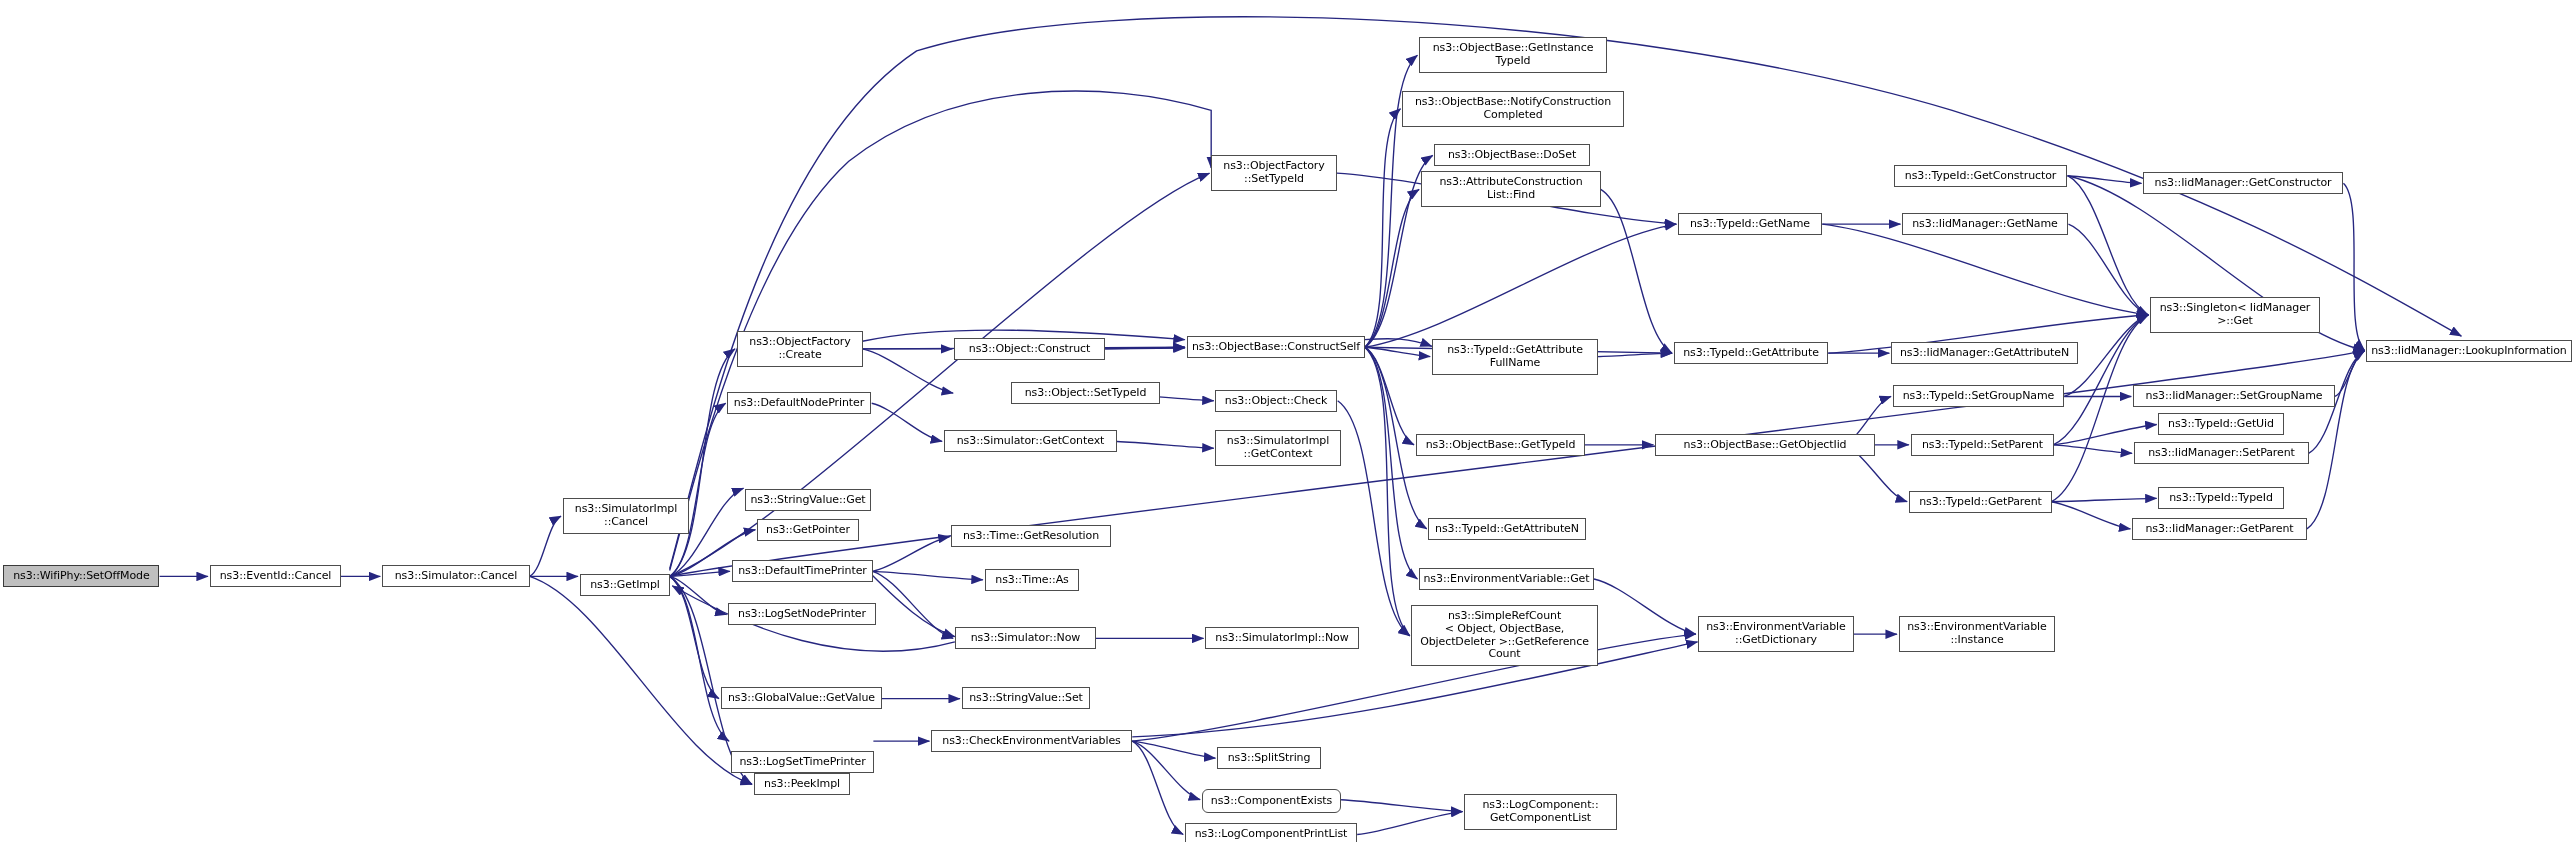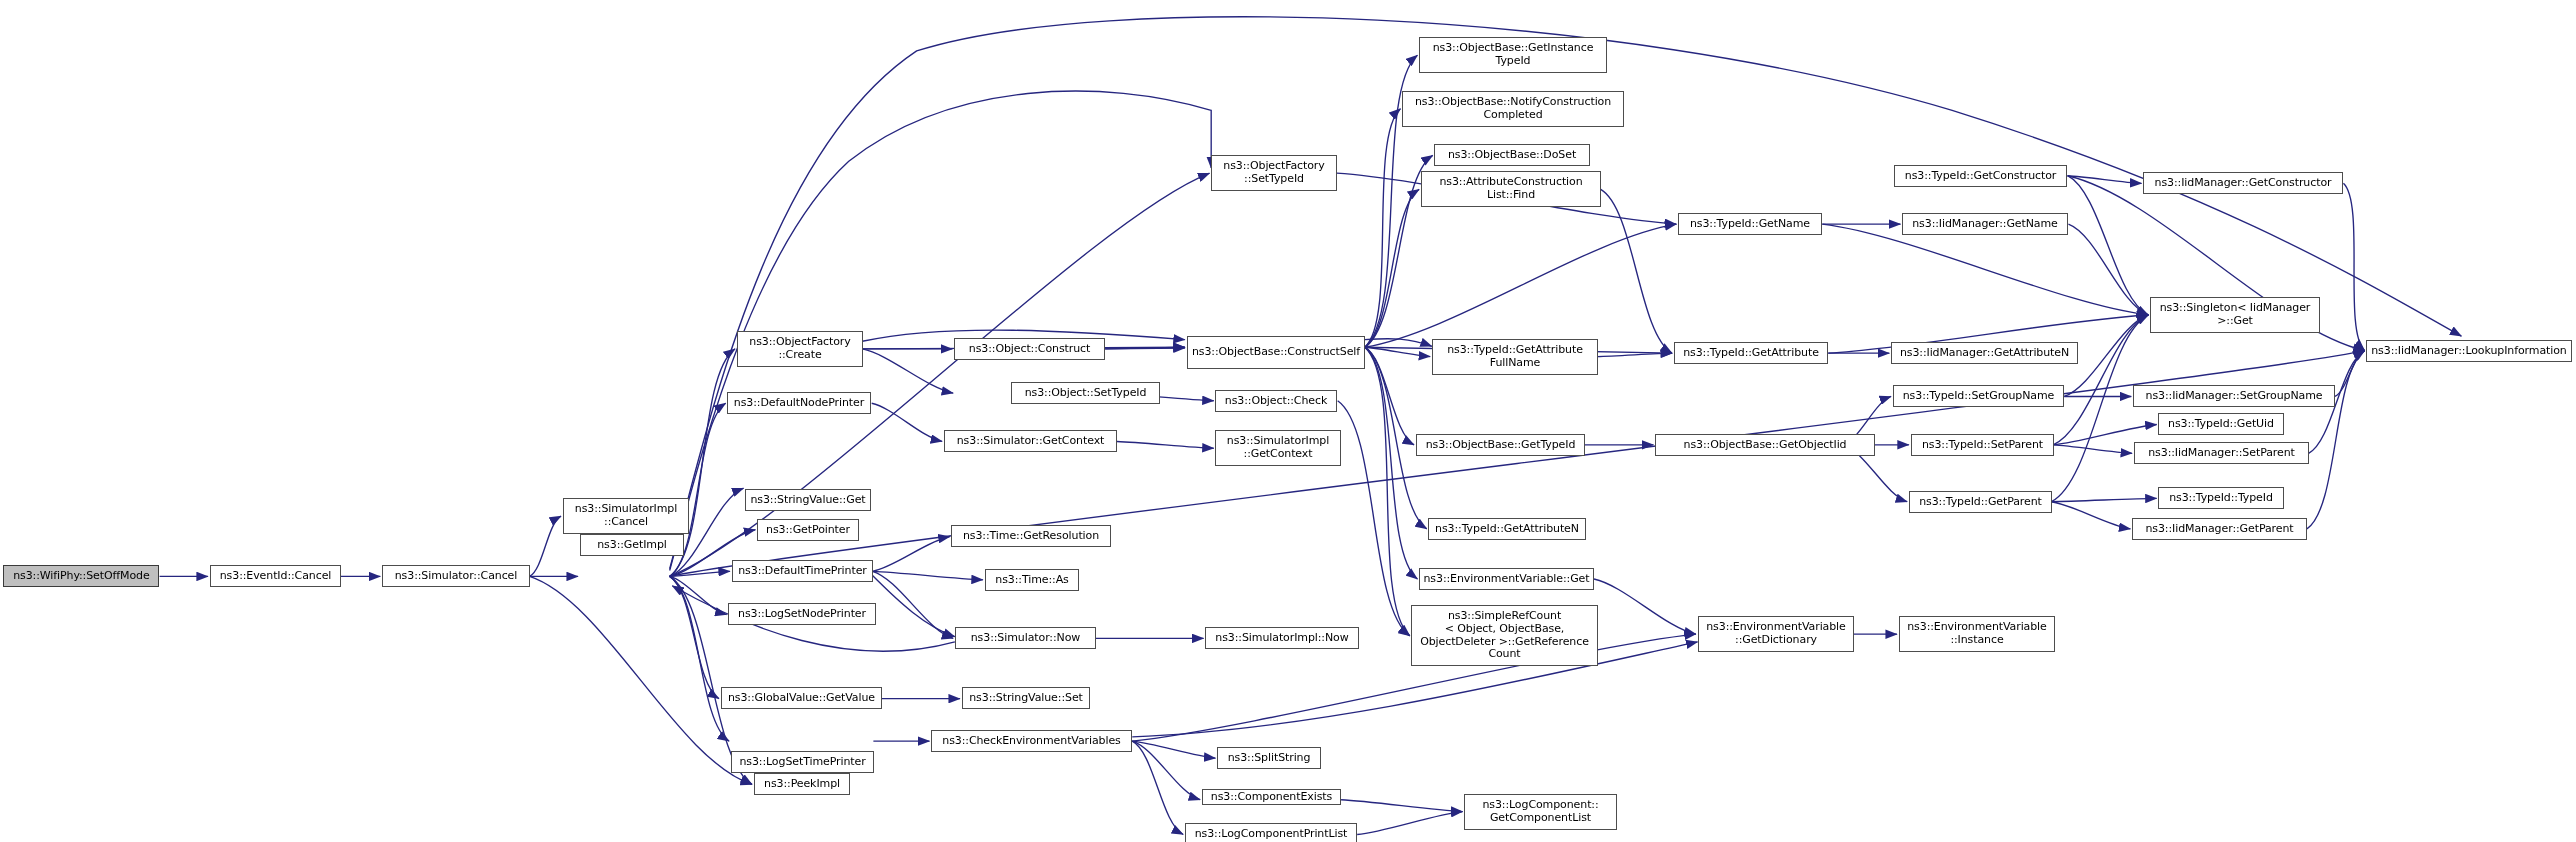--- a/index.html
+++ b/index.html
@@ -139,48 +139,48 @@
         <path d="M 1608,400 C 1640,398 1660,398 1687,408" marker-end="url(#arrow)"></path>
       </g>
   </svg>
 
   <div id="nodes-layer">
       <div class="node root" style="left: 3.4px; top: 565px; width: 156px; height: 22px;">ns3::WifiPhy::SetOffMode</div>
       <div class="node" style="left: 210px; top: 565px; width: 131px; height: 22px;">ns3::EventId::Cancel</div>
       <div class="node" style="left: 382px; top: 565px; width: 148px; height: 22px;">ns3::Simulator::Cancel</div>
       <div class="node" style="left: 563px; top: 498px; width: 126px; height: 36px;">ns3::SimulatorImpl
 ::Cancel</div>
-      <div class="node" style="left: 580px; top: 534px; width: 104px; height: 22px;">ns3::GetImpl</div>
+      <div class="node" style="left: 580px; top: 574px; width: 90px; height: 22px;">ns3::GetImpl</div>
       <div class="node" style="left: 737px; top: 331px; width: 126px; height: 36px;">ns3::ObjectFactory
 ::Create</div>
       <div class="node" style="left: 727px; top: 392px; width: 144px; height: 22px;">ns3::DefaultNodePrinter</div>
       <div class="node" style="left: 745px; top: 477px; width: 126px; height: 22px; margin-top: 12px;">ns3::StringValue::Get</div>
       <div class="node" style="left: 757px; top: 519px; width: 102px; height: 22px;">ns3::GetPointer</div>
       <div class="node" style="left: 732px; top: 560px; width: 141px; height: 22px;">ns3::DefaultTimePrinter</div>
       <div class="node" style="left: 728px; top: 603px; width: 148px; height: 22px;">ns3::LogSetNodePrinter</div>
       <div class="node" style="left: 721px; top: 687px; width: 161px; height: 22px;">ns3::GlobalValue::GetValue</div>
       <div class="node" style="left: 731px; top: 730px; width: 143px; height: 22px; margin-top: 21px;">ns3::LogSetTimePrinter</div>
       <div class="node" style="left: 754px; top: 773px; width: 96px; height: 22px;">ns3::PeekImpl</div>
       <div class="node" style="left: 954px; top: 338px; width: 151px; height: 22px;">ns3::Object::Construct</div>
       <div class="node" style="left: 1011px; top: 382px; width: 149px; height: 22px;">ns3::Object::SetTypeId</div>
       <div class="node" style="left: 944px; top: 430px; width: 173px; height: 22px;">ns3::Simulator::GetContext</div>
       <div class="node" style="left: 951px; top: 525px; width: 160px; height: 22px;">ns3::Time::GetResolution</div>
       <div class="node" style="left: 985px; top: 569px; width: 94px; height: 22px;">ns3::Time::As</div>
       <div class="node" style="left: 955px; top: 627px; width: 141px; height: 22px;">ns3::Simulator::Now</div>
       <div class="node" style="left: 962px; top: 687px; width: 128px; height: 22px;">ns3::StringValue::Set</div>
       <div class="node" style="left: 931px; top: 730px; width: 201px; height: 22px;">ns3::CheckEnvironmentVariables</div>
       <div class="node" style="left: 1211px; top: 155px; width: 126px; height: 36px;">ns3::ObjectFactory
 ::SetTypeId</div>
-      <div class="node" style="left: 1187px; top: 336px; width: 178px; height: 33px;">ns3::ObjectBase::ConstructSelf</div>
+      <div class="node" style="left: 1187px; top: 336px; width: 178px; height: 22px;">ns3::ObjectBase::ConstructSelf</div>
       <div class="node" style="left: 1215px; top: 390px; width: 122px; height: 22px;">ns3::Object::Check</div>
       <div class="node" style="left: 1215px; top: 430px; width: 126px; height: 36px;">ns3::SimulatorImpl
 ::GetContext</div>
       <div class="node" style="left: 1205px; top: 627px; width: 154px; height: 22px;">ns3::SimulatorImpl::Now</div>
       <div class="node" style="left: 1217px; top: 747px; width: 104px; height: 22px;">ns3::SplitString</div>
-      <div class="node" style="left: 1202px; top: 789px; width: 139px; height: 16px;">ns3::ComponentExists</div>
+      <div class="node" style="left: 1202px; top: 789px; width: 139px; height: 24px; border-radius: 6px;">ns3::ComponentExists</div>
       <div class="node" style="left: 1185px; top: 823px; width: 172px; height: 22px;">ns3::LogComponentPrintList</div>
       <div class="node" style="left: 1419px; top: 37px; width: 188px; height: 36px;">ns3::ObjectBase::GetInstance
 TypeId</div>
       <div class="node" style="left: 1402px; top: 91px; width: 222px; height: 36px;">ns3::ObjectBase::NotifyConstruction
 Completed</div>
       <div class="node" style="left: 1434px; top: 144px; width: 156px; height: 22px;">ns3::ObjectBase::DoSet</div>
       <div class="node" style="left: 1421px; top: 171px; width: 180px; height: 36px;">ns3::AttributeConstruction
 List::Find</div>
       <div class="node" style="left: 1432px; top: 339px; width: 166px; height: 36px;">ns3::TypeId::GetAttribute
 FullName</div>

